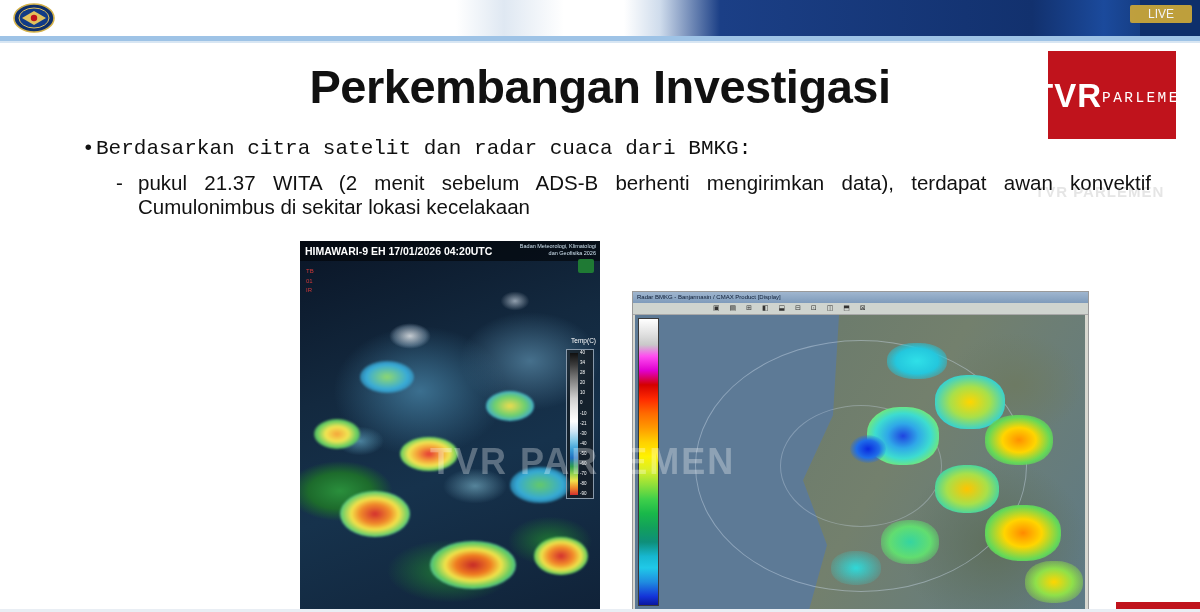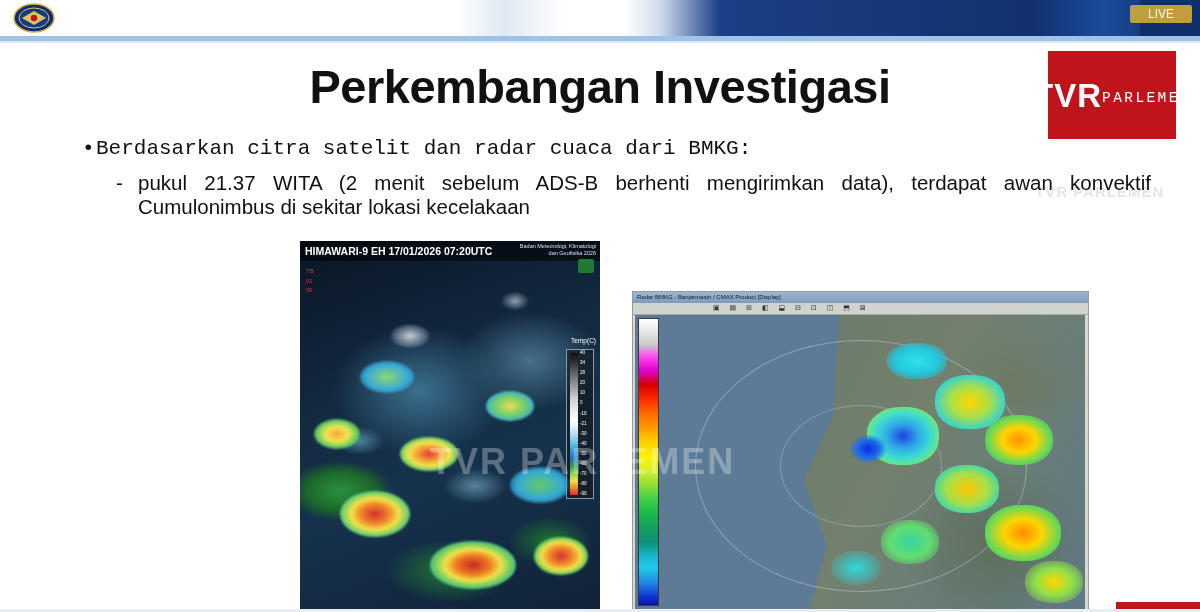--- a/index.html
+++ b/index.html
@@ -442,21 +442,21 @@
     <div class="sat-storm" style="left:40px; top:250px; width:70px; height:46px; background:radial-gradient(ellipse at center,#d32f2f 0%,#f08a2a 30%,#f3e14a 48%,#6fd06a 66%,#2aa9d8 82%,rgba(40,120,180,0) 96%);"></div>
     <div class="sat-storm" style="left:130px; top:300px; width:86px; height:48px; background:radial-gradient(ellipse at center,#c62828 0%,#ef7b20 28%,#f0e34a 46%,#63cb63 64%,#35a7d4 82%,rgba(40,120,180,0) 96%);"></div>
     <div class="sat-storm" style="left:234px; top:296px; width:54px; height:38px; background:radial-gradient(ellipse at center,#d32f2f 0%,#f28b2a 32%,#eee24a 52%,#5fc95f 70%,rgba(40,120,180,0) 94%);"></div>
     <div class="sat-storm" style="left:100px; top:196px; width:58px; height:34px; background:radial-gradient(ellipse at center,#e53935 0%,#f5a53a 30%,#f1e552 50%,#63cc63 70%,rgba(40,120,180,0) 94%);"></div>
     <div class="sat-storm" style="left:14px; top:178px; width:46px; height:30px; background:radial-gradient(ellipse at center,#f5a53a 0%,#f1e552 35%,#63cc63 62%,rgba(40,120,180,0) 92%);"></div>
     <div class="sat-storm" style="left:186px; top:150px; width:48px; height:30px; background:radial-gradient(ellipse at center,#eddc4e 0%,#6fcf6f 45%,#3aa8d6 75%,rgba(40,120,180,0) 96%);"></div>
     <div class="sat-storm" style="left:60px; top:120px; width:54px; height:32px; background:radial-gradient(ellipse at center,#8fd86f 0%,#38aad8 55%,rgba(40,120,180,0) 94%);"></div>
     <div class="sat-storm" style="left:210px; top:226px; width:60px; height:36px; background:radial-gradient(ellipse at center,#64c96a 0%,#35a9d6 55%,rgba(40,120,180,0) 94%);"></div>
 
     <div class="sat-topbar"></div>
-    <div class="sat-topbar-text">HIMAWARI-9 EH  17/01/2026  07:20UTC</div>
+    <div class="sat-topbar-text">HIMAWARI-9 EH  17/01/2026  04:20UTC</div>
     <div class="sat-bmkg">
       <div>Badan Meteorologi, Klimatologi</div>
       <div>dan Geofisika   2026</div>
     </div>
     <div class="sat-bmkg-logo"></div>
 
     <div class="sat-leftlabels">
       <div>TB</div>
       <div>01</div>
       <div>IR</div>

